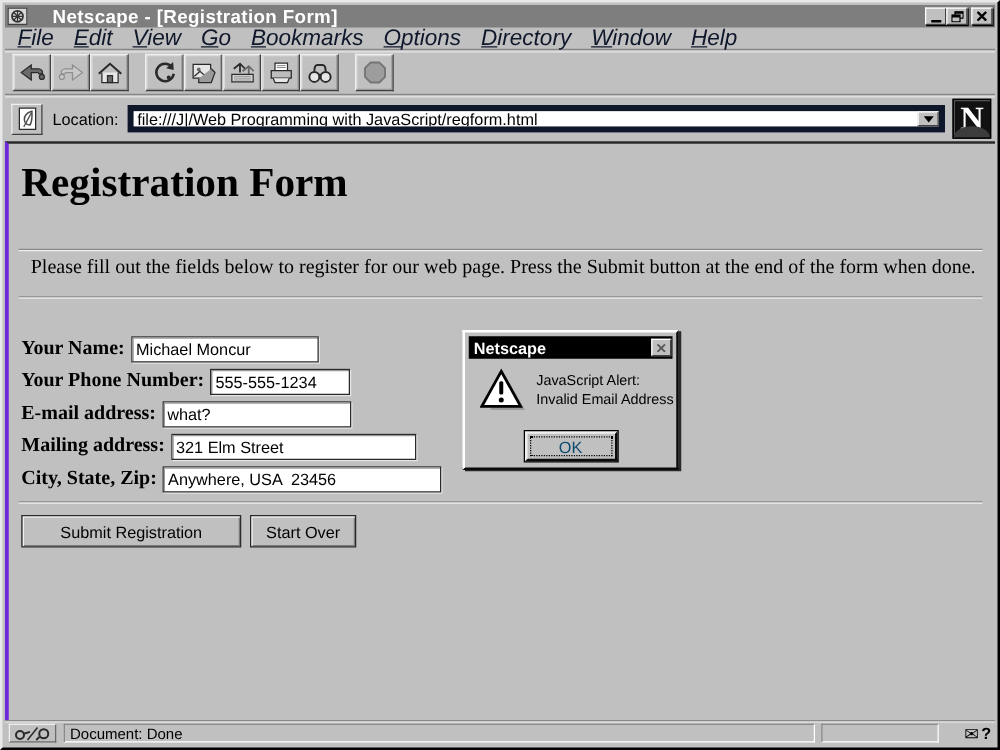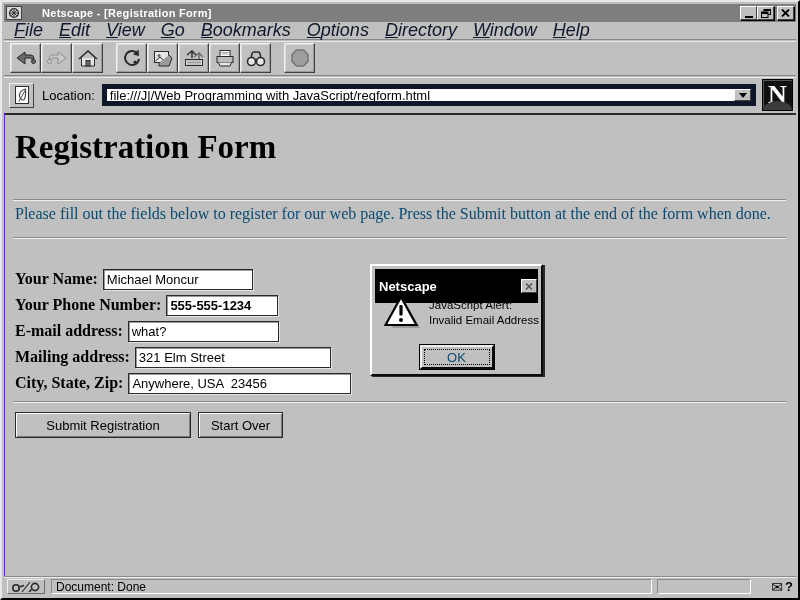--- a/index.html
+++ b/index.html
@@ -10,21 +10,21 @@
     position: relative; width: 800px; height: 600px; background: #c0c0c0;
     border: 2px solid; border-color: #e8e8e8 #000 #000 #e8e8e8;
   }
 
   
   .titlebar {
     position: absolute; top: 2px; left: 2px; right: 2px; height: 18px;
     background: #7e7e7e; display: flex; align-items: center; padding: 0 2px;
   }
   .appicon { width: 16px; height: 14px; margin-right: 4px; display: inline-flex; }
-  .title { color: #fff; font-weight: bold; font-size: 11px; letter-spacing: 0.3px; flex: 1; white-space: nowrap; padding-left: 16px; }
+  .title { color: #fff; font-weight: bold; font-size: 15px; letter-spacing: 0.3px; flex: 1; white-space: nowrap; padding-left: 16px; }
   .winbtns { display: flex; gap: 0; }
   .wbtn {
     width: 17px; height: 14px; background: #c0c0c0; display: inline-flex;
     align-items: center; justify-content: center;
     border: 1px solid; border-color: #fff #404040 #404040 #fff;
     box-shadow: 1px 1px 0 #000;
   }
   .wbtn.closebtn { margin-left: 3px; }
   .glyph-min { width: 8px; height: 2px; background: #000; margin-top: 7px; }
 
@@ -86,61 +86,61 @@
   }
   .nlogo span { color: #fff; font-family: "Liberation Serif", serif; font-weight: bold; font-size: 26px; line-height: 30px; }
   .nlogo i {
     position: absolute; bottom: 0; left: 0; right: 0; height: 9px;
     background: #3c3c3c; border-radius: 50% 50% 0 0 / 100% 100% 0 0;
   }
 
   
   .content {
     position: absolute; top: 111px; left: 2px; right: 2px; bottom: 22px;
-    background: #c0c0c0; border-top: 2px solid #2a2a2a; border-left: 1px solid #6d28d9;
+    background: #c0c0c0; border-top: 2px solid #2a2a2a; border-left: 3px solid #6d28d9;
   }
   .h1 {
     position: absolute; top: 14px; left: 10px;
     font-family: "Liberation Serif", serif; font-weight: bold; font-size: 33px; color: #000;
   }
   .hr { position: absolute; left: 8px; right: 10px; height: 2px; border-top: 1px solid #8a8a8a; border-bottom: 1px solid #efefef; }
   .hr1 { top: 84px; } .hr2 { top: 122px; } .hr3 { top: 286px; }
   .intro {
     position: absolute; top: 90px; left: 10px; right: 8px;
-    font-family: "Liberation Serif", serif; font-size: 16px; color: #0c4a6e;
+    font-family: "Liberation Serif", serif; font-size: 16px; color: #000000; text-align: center;
   }
   .row { position: absolute; left: 10px; display: flex; align-items: center; height: 22px; }
   .row0 { top: 153px; } .row1 { top: 179px; } .row2 { top: 205px; } .row3 { top: 231px; } .row4 { top: 257px; }
   .flabel {
     font-family: "Liberation Serif", serif; font-weight: bold; font-size: 16px;
     margin-right: 5px; white-space: nowrap;
   }
   .finput {
     height: 21px; background: #fff; color: #000; font-size: 13px;
     font-family: "Liberation Sans", sans-serif; padding: 0 3px;
     border: 1px solid #2a2a2a; box-shadow: inset 1px 1px 0 #9a9a9a, 1px 1px 0 #e4e4e4;
     outline: none;
   }
-  .f0 { width: 150px; } .f1 { width: 112px; font-weight: bold; } .f2 { width: 151px; } .f3 { width: 196px; } .f4 { width: 223px; }
+  .f0 { width: 150px; } .f1 { width: 112px; } .f2 { width: 151px; } .f3 { width: 196px; } .f4 { width: 223px; }
   .pbtn {
     position: absolute; top: 297px; height: 26px; background: #c0c0c0;
     font-family: "Liberation Sans", sans-serif; font-size: 13px; color: #000;
     border: 1px solid #2a2a2a; box-shadow: inset 1px 1px 0 #fff, inset -1px -1px 0 #7a7a7a;
   }
   .submit { left: 10px; width: 176px; }
   .startover { left: 193px; width: 85px; }
 
   
   .dialog {
     position: absolute; left: 368px; top: 262px; width: 173px; height: 112px;
     background: #c0c0c0; border: 2px solid; border-color: #fff #0a0a0a #0a0a0a #fff;
     box-shadow: 2px 1px 0 #2a2a2a;
   }
   .dtitle {
-    position: absolute; top: 3px; left: 3px; right: 3px; height: 34px; background: #000;
+    position: absolute; top: 3px; left: 3px; right: 3px; height: 18px; background: #000;
     display: flex; align-items: center; padding-left: 4px;
   }
   .dtitle .dtext { color: #fff; font-weight: bold; font-size: 13px; flex: 1; }
   .dclose {
     width: 16px; height: 14px; margin-right: 1px; background: #c0c0c0;
     display: inline-flex; align-items: center; justify-content: center;
     border: 1px solid; border-color: #fff #404040 #404040 #fff;
   }
   .warn { position: absolute; left: 12px; top: 28px; }
   .dmsg {

